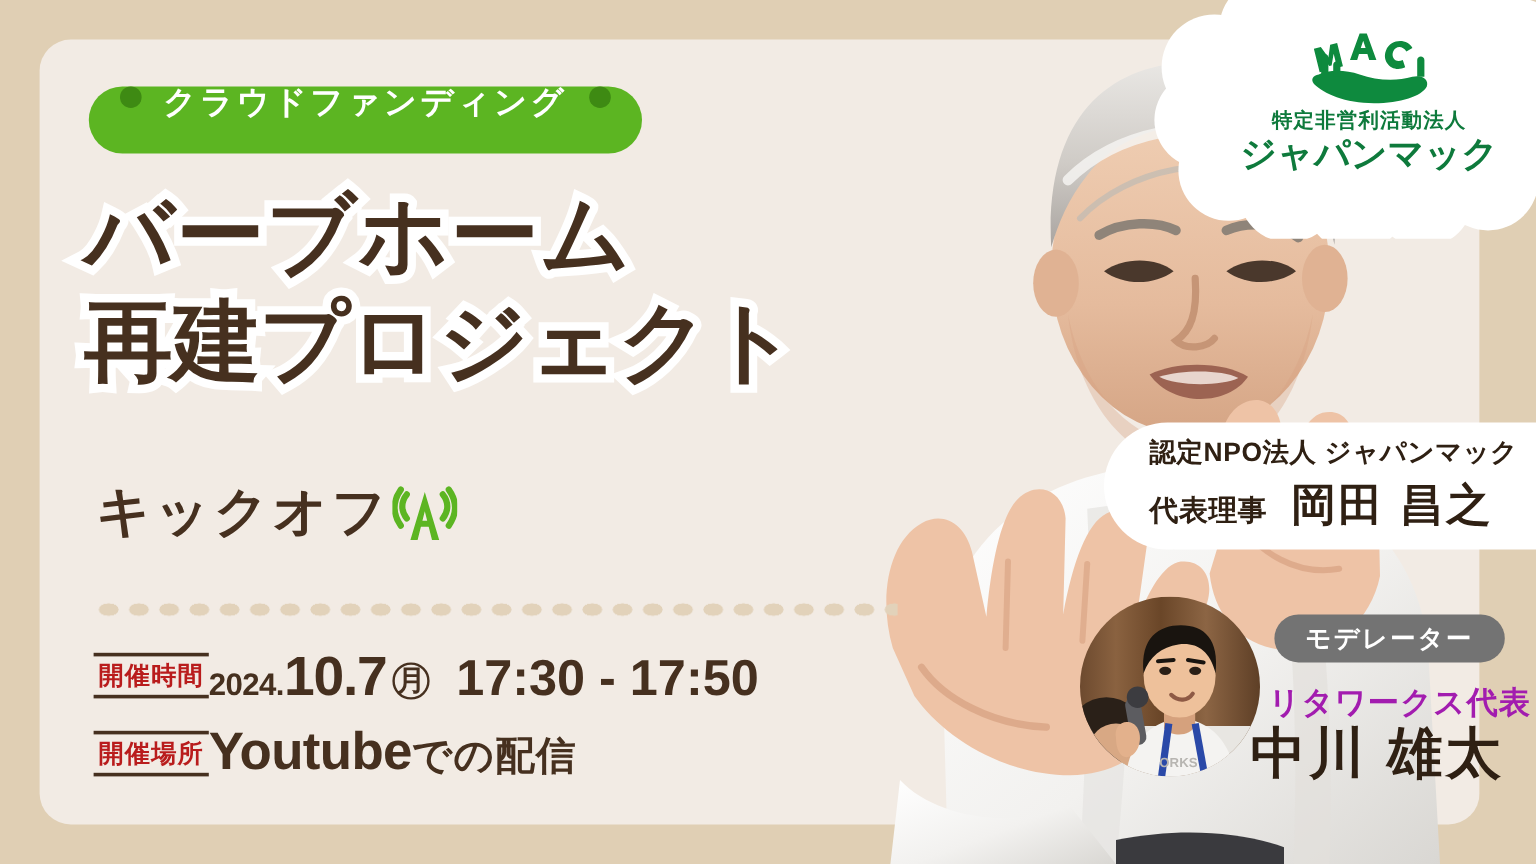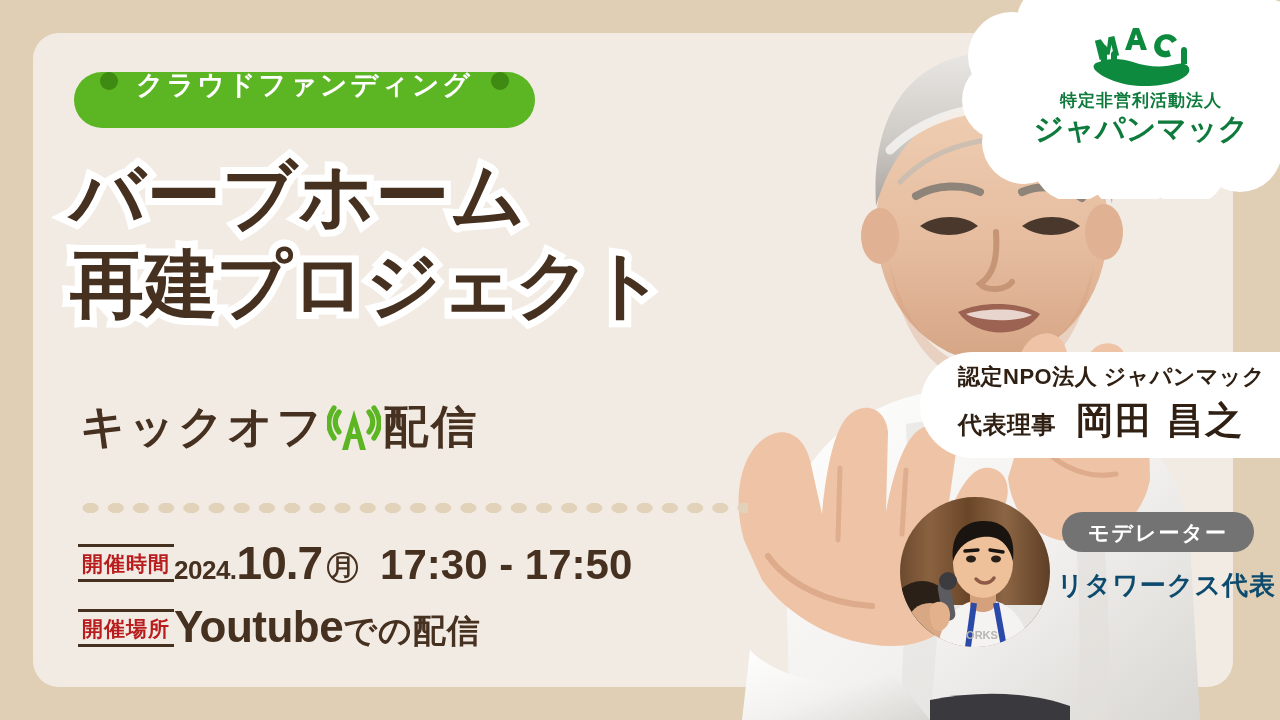--- a/index.html
+++ b/index.html
@@ -134,21 +134,21 @@
     position:absolute;left:1062px;top:512px;
     height:40px;padding:0 26px;background:#737373;border-radius:20px;
     display:flex;align-items:center;justify-content:center;
   }
   .modbadge span{
     color:#ffffff;font-size:21px;font-weight:700;letter-spacing:2px;
     white-space:nowrap;line-height:1;
   }
   .modorg{
     position:absolute;left:1057px;top:572px;
-    font-size:26px;font-weight:700;color:#0c4a6e;letter-spacing:1px;
+    font-size:26px;font-weight:700;color:#a21caf;letter-spacing:1px;
     white-space:nowrap;line-height:1;
   }
   .modname{
     position:absolute;left:1042px;top:604px;
     font-size:46px;font-weight:900;color:#2f2013;letter-spacing:3px;
     white-space:nowrap;line-height:1;
   }
 </style>
 </head>
 <body>
@@ -298,21 +298,20 @@
           <path d="M4 6 C -3 16 -3 26 4 36" transform="translate(3,0)"></path>
           <path d="M42 10 C 47 16 47 24 42 30"></path>
           <path d="M50 6 C 57 16 57 26 50 36" transform="translate(-3,0)"></path>
         </g>
         <g fill="#5cb522">
           <path d="M27 8 L39 48 L33 48 L27 24 L21 48 L15 48 Z"></path>
           <rect x="20" y="32" width="14" height="5" rx="2.5"></rect>
         </g>
       </svg>
     </span>
-    <span>配信</span>
   </div>
 
   <div class="dots"></div>
 
   <div class="inforow" style="left:78px;top:536px;">
     <div class="infolabel">開催時間</div>
     <div class="infoval">
       <span class="yr">2024.</span>
       <span class="mdy">10.7</span>
       <span class="dow">月</span>
@@ -376,14 +375,15 @@
       <circle cx="48" cy="84" r="9" fill="#3c3c40"></circle>
       <path d="M30 118 C 28 108 36 102 44 106 C 52 110 52 126 44 132 C 36 138 30 130 30 118 Z" fill="#e3b18c"></path>
       <text x="82" y="142" font-family="Liberation Sans, sans-serif" font-size="11" font-weight="700" fill="#b7b5b1" text-anchor="middle">ORKS</text>
     </svg>
   </div>
 
   <div class="modbadge">
     <span>モデレーター</span>
   </div>
   <div class="modorg">リタワークス代表</div>
+  <div class="modname">中川 雄太</div>
 
 </div>
 
 </body></html>

